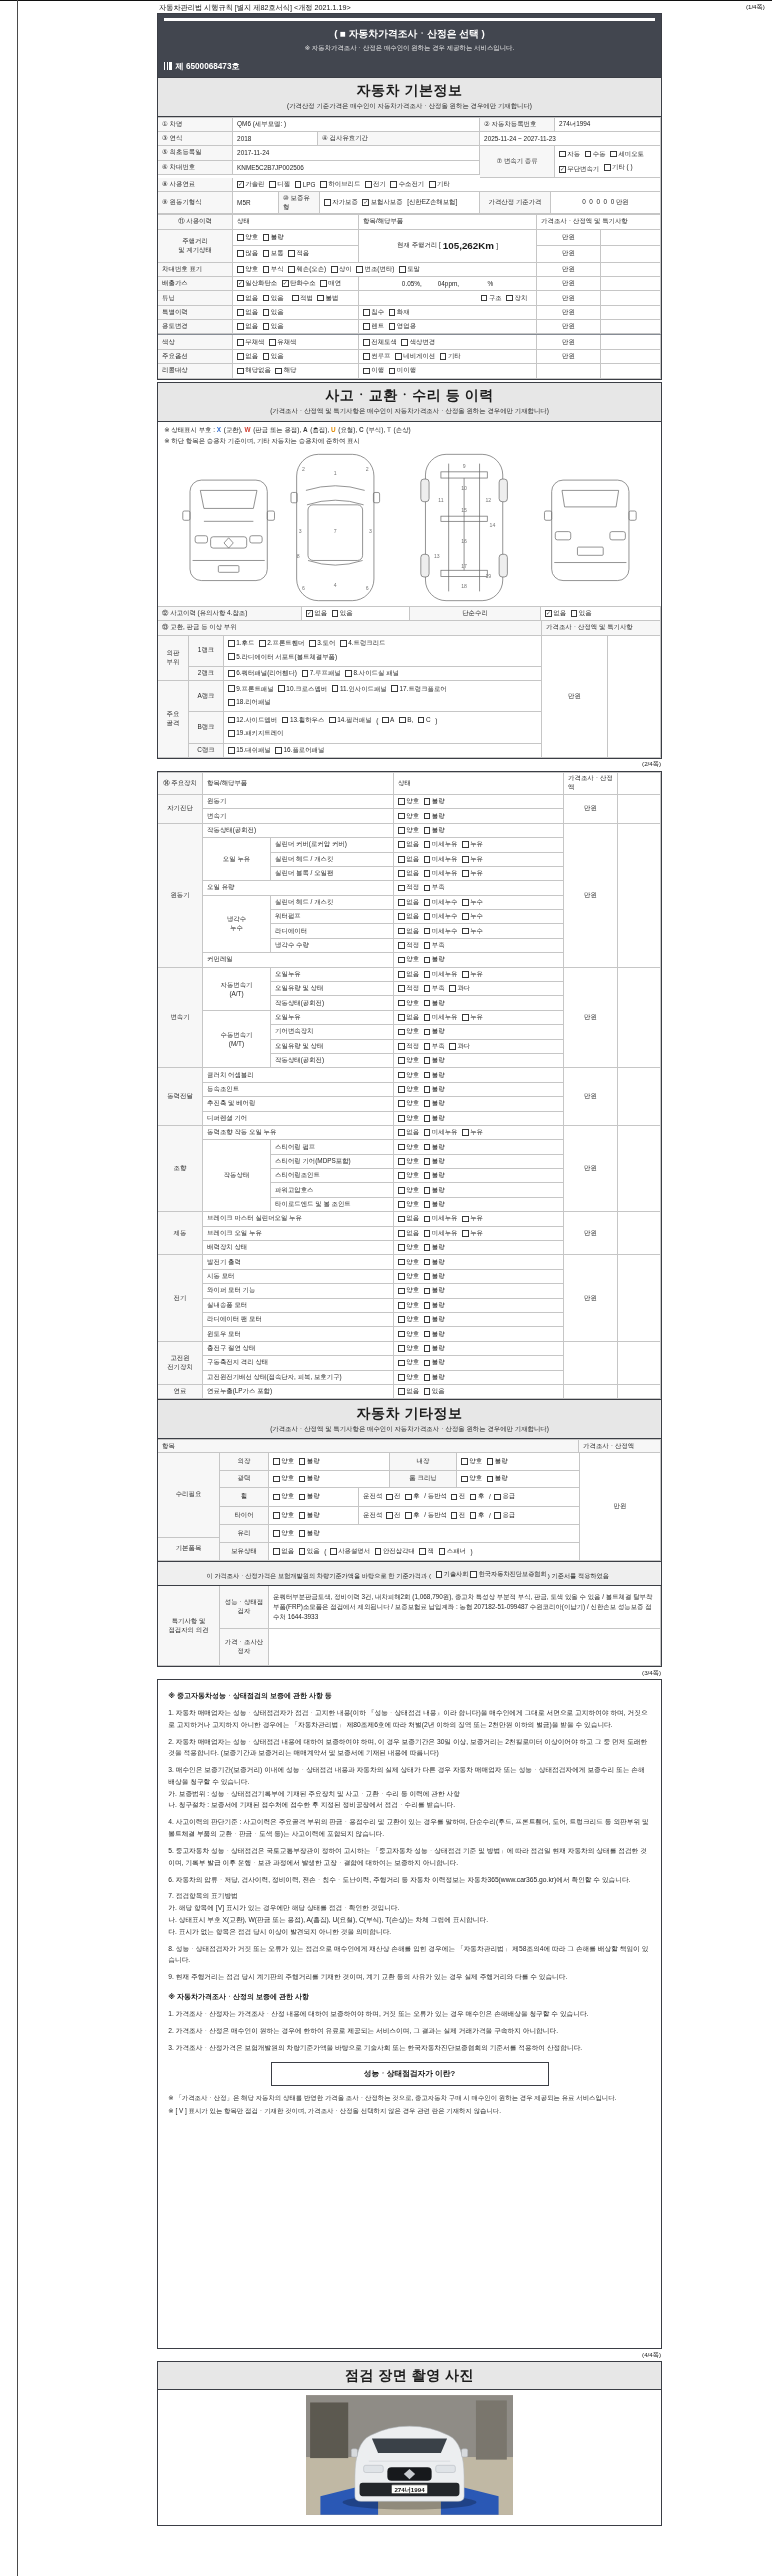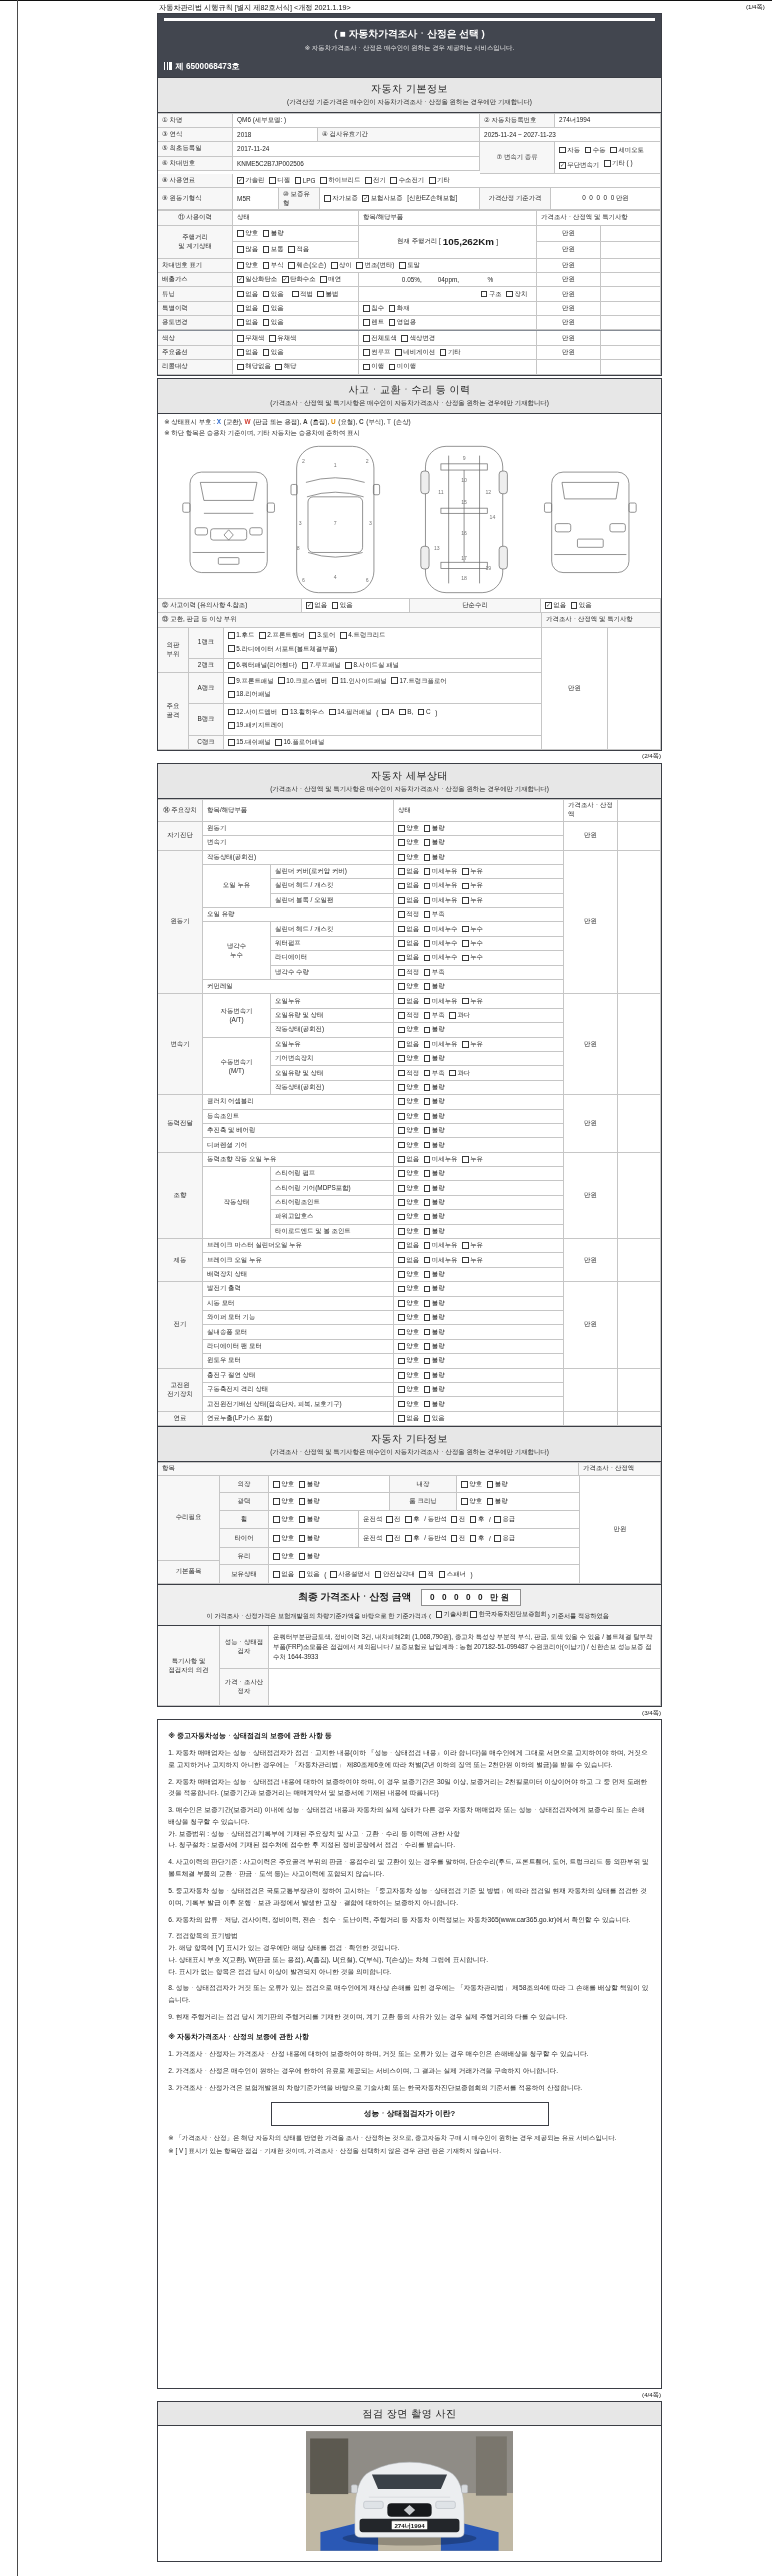--- a/index.html
+++ b/index.html
@@ -18,21 +18,21 @@
 .dark{background:#42464f;color:#fff;padding:4.1px 6.2px 5.2px;}
 .wline{height:2.6px;background:#fff;margin:0 0 7.2px;}
 .h-title{text-align:center;font-size:15.5px;font-weight:bold;letter-spacing:1.5px;}
 .h-sub{text-align:center;font-size:9.8px;font-weight:bold;margin-top:3.6px;}
 .h-note{text-align:center;font-size:6.4px;margin-top:3.1px;color:#ececec;}
 .h-doc{font-size:8.2px;font-weight:bold;margin-top:7.2px;display:flex;align-items:center;gap:3.6px;}
 .bars{display:inline-block;width:7.7px;height:7.7px;background:linear-gradient(90deg,#fff 0 1.5px,#42464f 1.5px 2.6px,#fff 2.6px 4.1px,#42464f 4.1px 5.2px,#fff 5.2px 7.7px);}
 
 .band{background:#e7e7e7;border-top:1px solid #3b3e45;border-bottom:1px solid #3b3e45;text-align:center;padding:4.6px 2.1px 4.1px;}
 .band.first{border-top:none;}
-.t1{font-size:10px;font-weight:normal;letter-spacing:0.5px;}
+.t1{font-size:14px;font-weight:bold;letter-spacing:0.5px;}
 .t2{font-size:6.4px;margin-top:2.1px;}
 
 .tbl{border-top:0.5px solid #c6c6c6;}
 .row{display:flex;align-items:stretch;}
 .grp{display:flex;align-items:stretch;}
 .grows{flex:1 1 auto;min-width:0;}
 .col{display:flex;flex-direction:column;}
 .col>.c{flex:1 1 auto;}
 .c,.glab{flex:0 0 auto;border-right:0.5px solid #c6c6c6;border-bottom:0.5px solid #c6c6c6;
  padding:1.5px 4.1px;font-size:6.4px;min-height:14.4px;display:flex;align-items:center;}
@@ -700,24 +700,20 @@
     </div>
     <div class="c ctr" style="width:66px">만원</div>
     <div class="c" style="flex:1"></div>
    </div>
   </div>
  </div>
 
  <div class="pgmark">(2/4쪽)</div>
 
  <div class="blk">
-  <div class="band first">
-   <div class="t1">자동차 세부상태</div>
-   <div class="t2">(가격조사ㆍ산정액 및 특기사항은 매수인이 자동차가격조사ㆍ산정을 원하는 경우에만 기재합니다)</div>
-  </div>
   <div class="tbl">
    <div class="row">
     <div class="c lab ctr" style="width:45px">⑭ 주요장치</div>
     <div class="c" style="width:191px">항목/해당부품</div>
     <div class="c" style="width:170px">상태</div>
     <div class="c" style="width:54px">가격조사ㆍ산정액</div>
     <div class="c" style="flex:1"></div>
    </div>
 
    <div class="grp">
@@ -1608,24 +1604,20 @@
                 </span>
                 <span class="plain">)</span>
               </div>
      </div>
     </div>
     <div class="c ctr" style="flex:1">만원</div>
    </div>
   </div>
 
   <div class="fband">
-   <div class="frow">
-    <span class="flab">최종 가격조사ㆍ산정 금액</span>
-    <span class="fbox">0  0  0  0  0 만원</span>
-   </div>
    <div class="fnote"><span class="plain">이 가격조사ㆍ산정가격은 보험개발원의 차량기준가액을 바탕으로 한 기준가격과 (</span><span class="opt">
             <span class="cb"></span>
             <span>기술사회</span>
           </span><span class="opt">
             <span class="cb"></span>
             <span>한국자동차진단보증협회</span>
           </span><span class="plain">) 기준서를 적용하였음</span></div>
   </div>
 
   <div class="tbl" style="border-top:1px solid #3b3e45">

